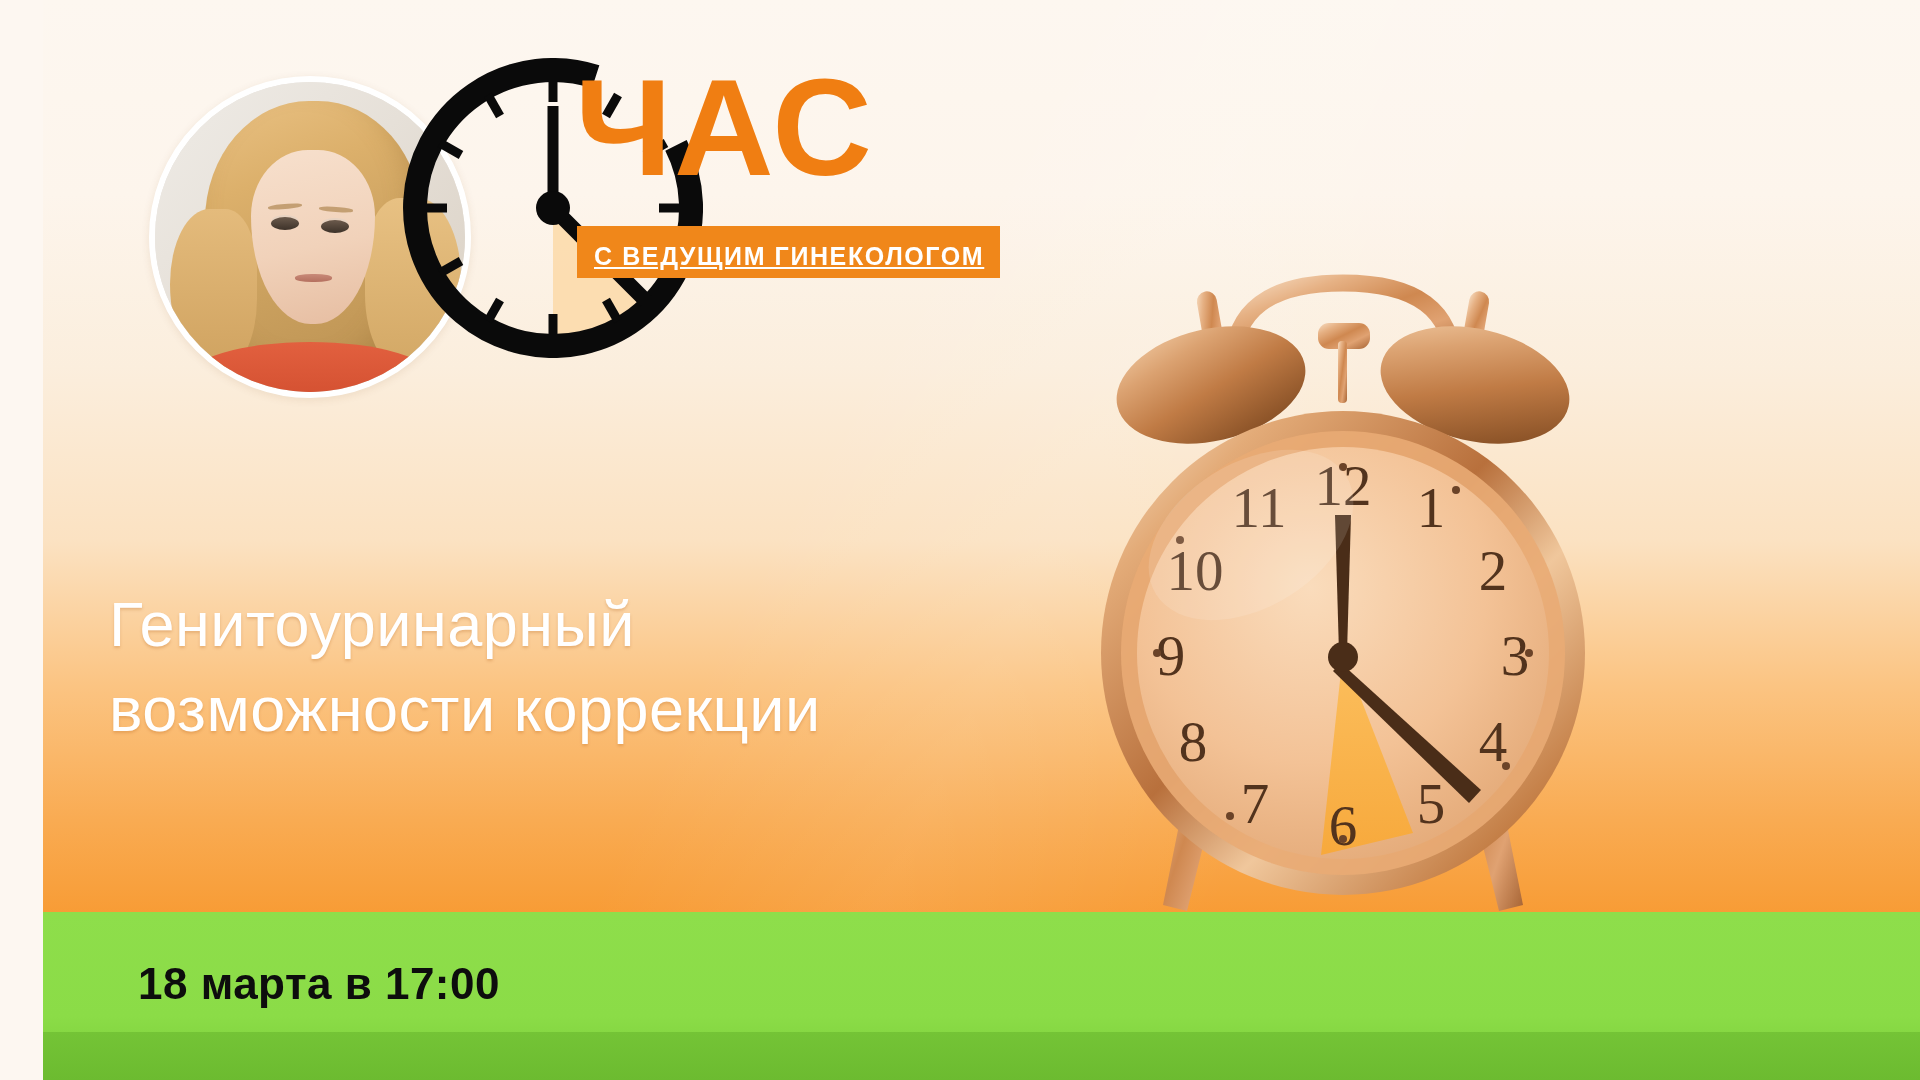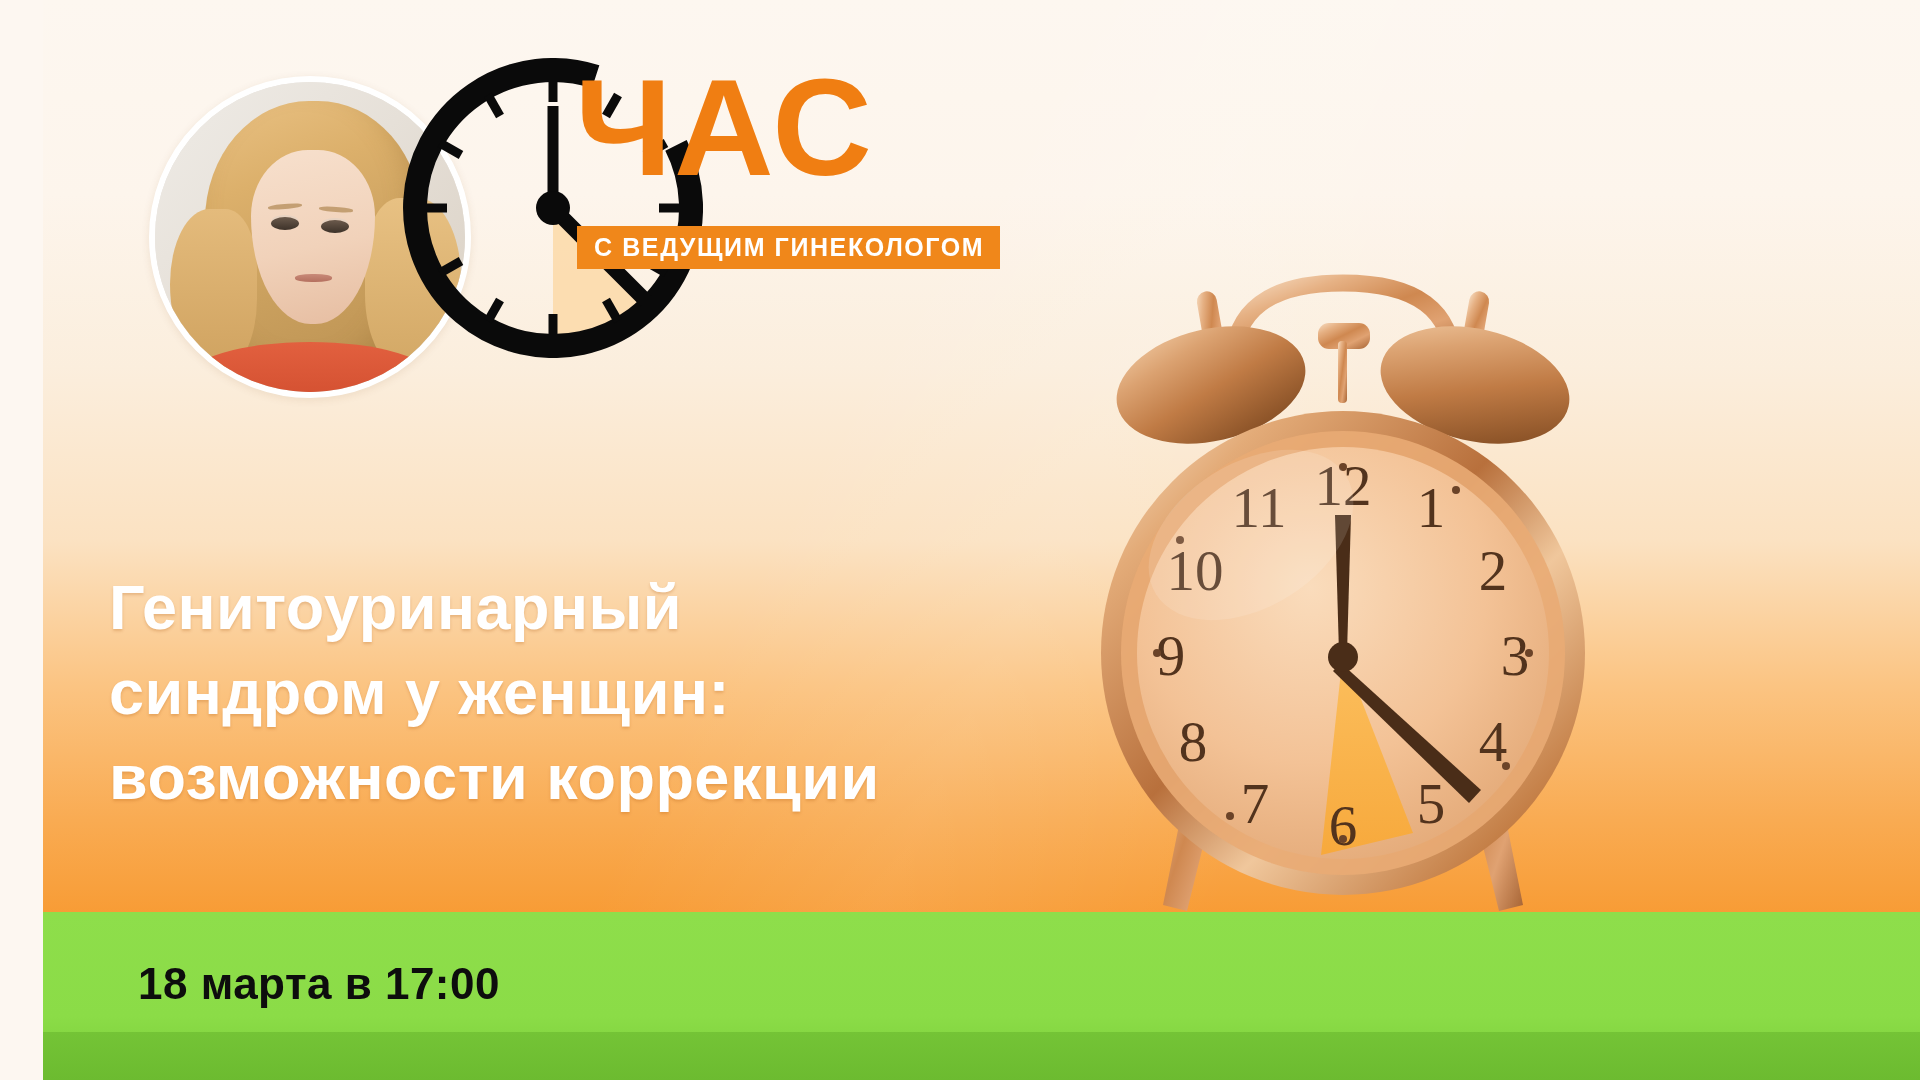--- a/index.html
+++ b/index.html
@@ -97,35 +97,36 @@
   
   #logo-word{
     position:absolute; left:532px; top:58px;
     font-size:138px; font-weight:bold; letter-spacing:2px;
     color:#f07e12; line-height:1; font-family:"Liberation Sans", sans-serif;
   }
   #logo-sub{
     position:absolute; left:534px; top:226px;
     background:#f0871a; color:#ffffff;
     font-size:25px; font-weight:bold; letter-spacing:1.6px;
-    padding:9px 16px 9px 17px; line-height:1;
+    padding:18px 16px 9px 17px; line-height:1;
     white-space:nowrap;
+    text-decoration:underline;
   }
 
   
   #speaker{
     position:absolute; left:121px; top:455px;
     font-size:38px; font-weight:bold; color:#111111;
     letter-spacing:.5px;
   }
 
   
   #title{
-    position:absolute; left:66px; top:565px; width:980px;
-    color:#ffffff; font-weight:bold; font-size:63px; line-height:1.35;
+    position:absolute; left:66px; top:582px; width:980px;
+    color:#ffffff; font-weight:normal; font-size:63px; line-height:1.35;
     letter-spacing:.5px;
     text-shadow:0 2px 3px rgba(170,85,10,.25);
   }
   #title div{ white-space:nowrap; }
 
   
   #green{
     position:absolute; left:0; top:912px; width:1920px; height:168px;
     background:linear-gradient(to bottom,#8ede4b 0%,#8bdc47 62%,#86d843 72%,#79c93a 73%,#73c335 100%);
   }
@@ -189,21 +190,20 @@
       <circle cx="150" cy="150" r="17" fill="#0a0a0a"></circle>
     </svg>
   </div>
 
   <div id="logo-word">ЧАС</div>
   <div id="logo-sub">С ВЕДУЩИМ ГИНЕКОЛОГОМ</div>
 
 
   <div id="title">
     <div>Генитоуринарный</div>
-    <div>синдром у женщин:</div>
     <div>возможности коррекции</div>
   </div>
 
   <div id="alarm">
     <svg viewBox="0 0 520 760" width="520" height="760" aria-hidden="true">
       <defs>
         <linearGradient id="metal" x1="0" y1="0" x2="1" y2="1">
           <stop offset="0%" stop-color="#f7ddc2"></stop>
           <stop offset="22%" stop-color="#e6b184"></stop>
           <stop offset="48%" stop-color="#cf8850"></stop>

